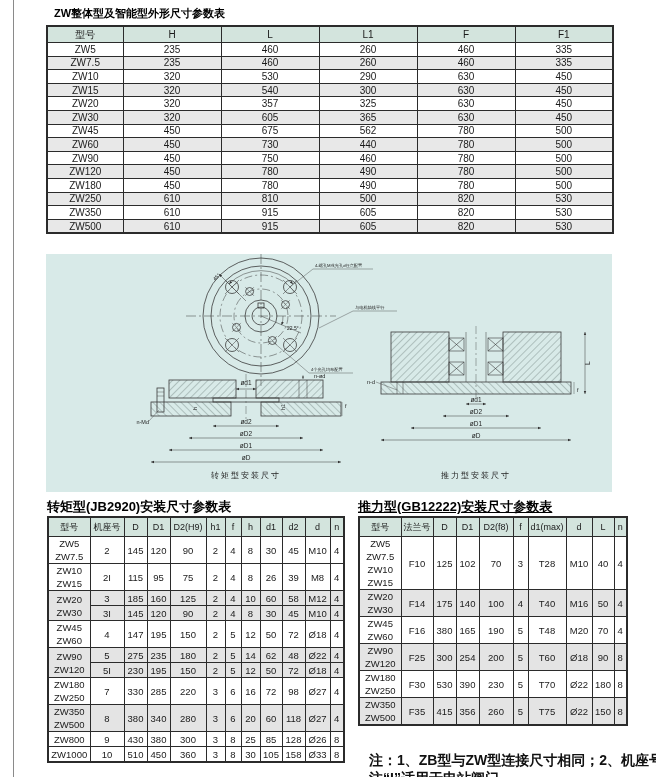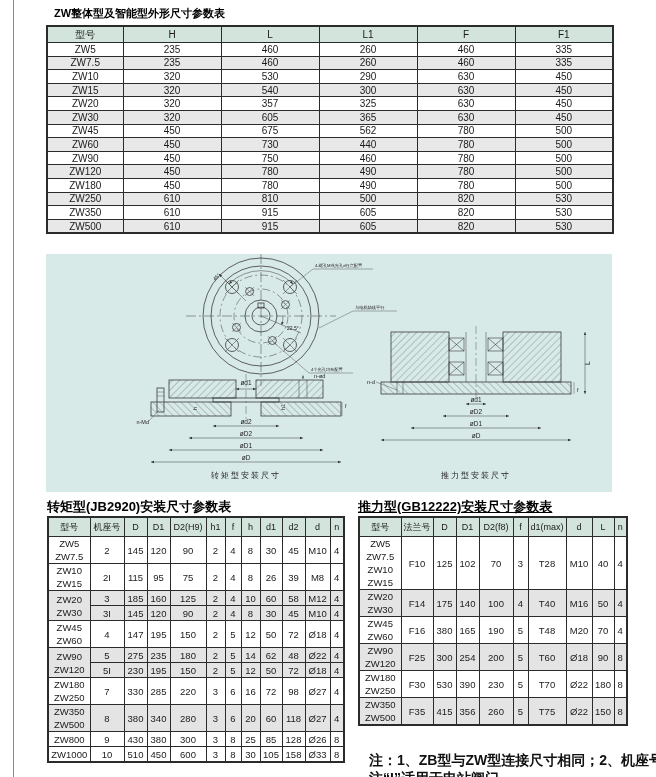--- a/index.html
+++ b/index.html
@@ -531,21 +531,21 @@
         <td>85</td>
         <td>128</td>
         <td>Ø26</td>
         <td>8</td>
       </tr>
       <tr>
         <td rowspan="1" class="model-cell">ZW1000</td>
         <td>10</td>
         <td>510</td>
         <td>450</td>
-        <td>600</td>
+        <td>360</td>
         <td>3</td>
         <td>8</td>
         <td>30</td>
         <td>105</td>
         <td>158</td>
         <td>Ø33</td>
         <td>8</td>
       </tr>
     </tbody>
 </table>

